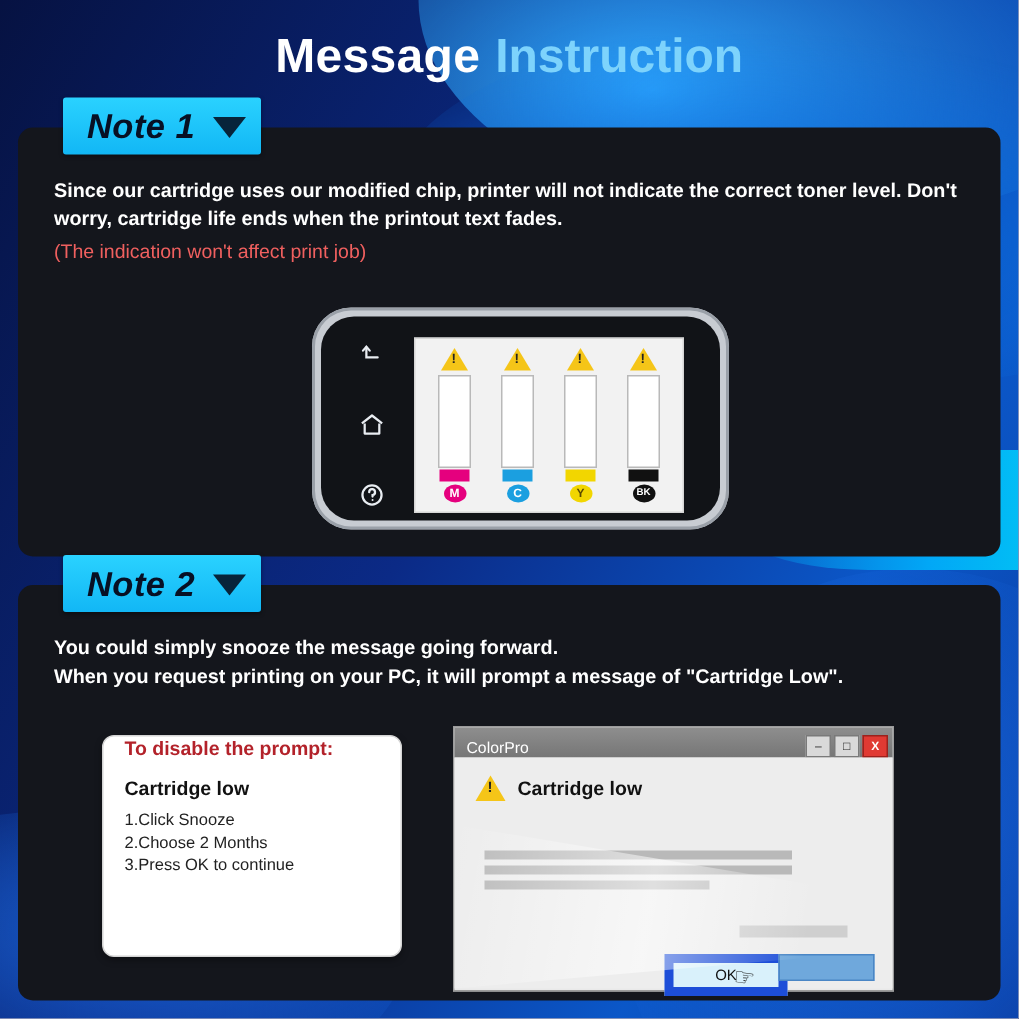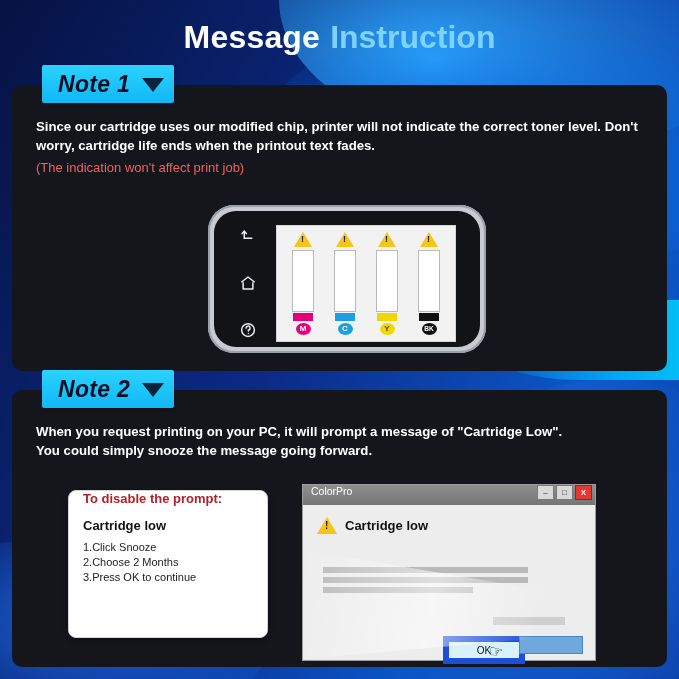--- a/index.html
+++ b/index.html
@@ -275,21 +275,21 @@
     top: 94px;
     width: 292px;
     height: 175px;
     background: #e9e9e9;
     border: 1px solid #9c9c9c;
   }
   .win-title {
     height: 20px;
     background: linear-gradient(180deg, #8e8e8e 0%, #767676 100%);
     display: flex;
-    align-items: flex-start;
+    align-items: flex-end;
     padding: 0 3px 0 8px;
     justify-content: space-between;
   }
   .win-title .tname {
     color: #ffffff;
     font-size: 10.5px;
   }
   .win-btns { display: flex; gap: 2px; }
   .wbtn {
     width: 15px; height: 13px;
@@ -470,22 +470,22 @@
     </div>
   </div>
 
   <div class="panel panel-2">
     <div class="note-tab">
       <span class="label">Note 2</span>
       <span class="tri"></span>
     </div>
 
     <div class="note-body">
+      <div>You could simply snooze the message going forward.</div>
       <div>When you request printing on your PC, it will prompt a message of "Cartridge Low".</div>
-      <div>You could simply snooze the message going forward.</div>
     </div>
 
     <div class="disable-box">
       <div class="disable-title">To disable the prompt:</div>
       <div class="disable-sub">Cartridge low</div>
       <div class="disable-step">1.Click Snooze</div>
       <div class="disable-step">2.Choose 2 Months</div>
       <div class="disable-step">3.Press OK to continue</div>
     </div>
 

